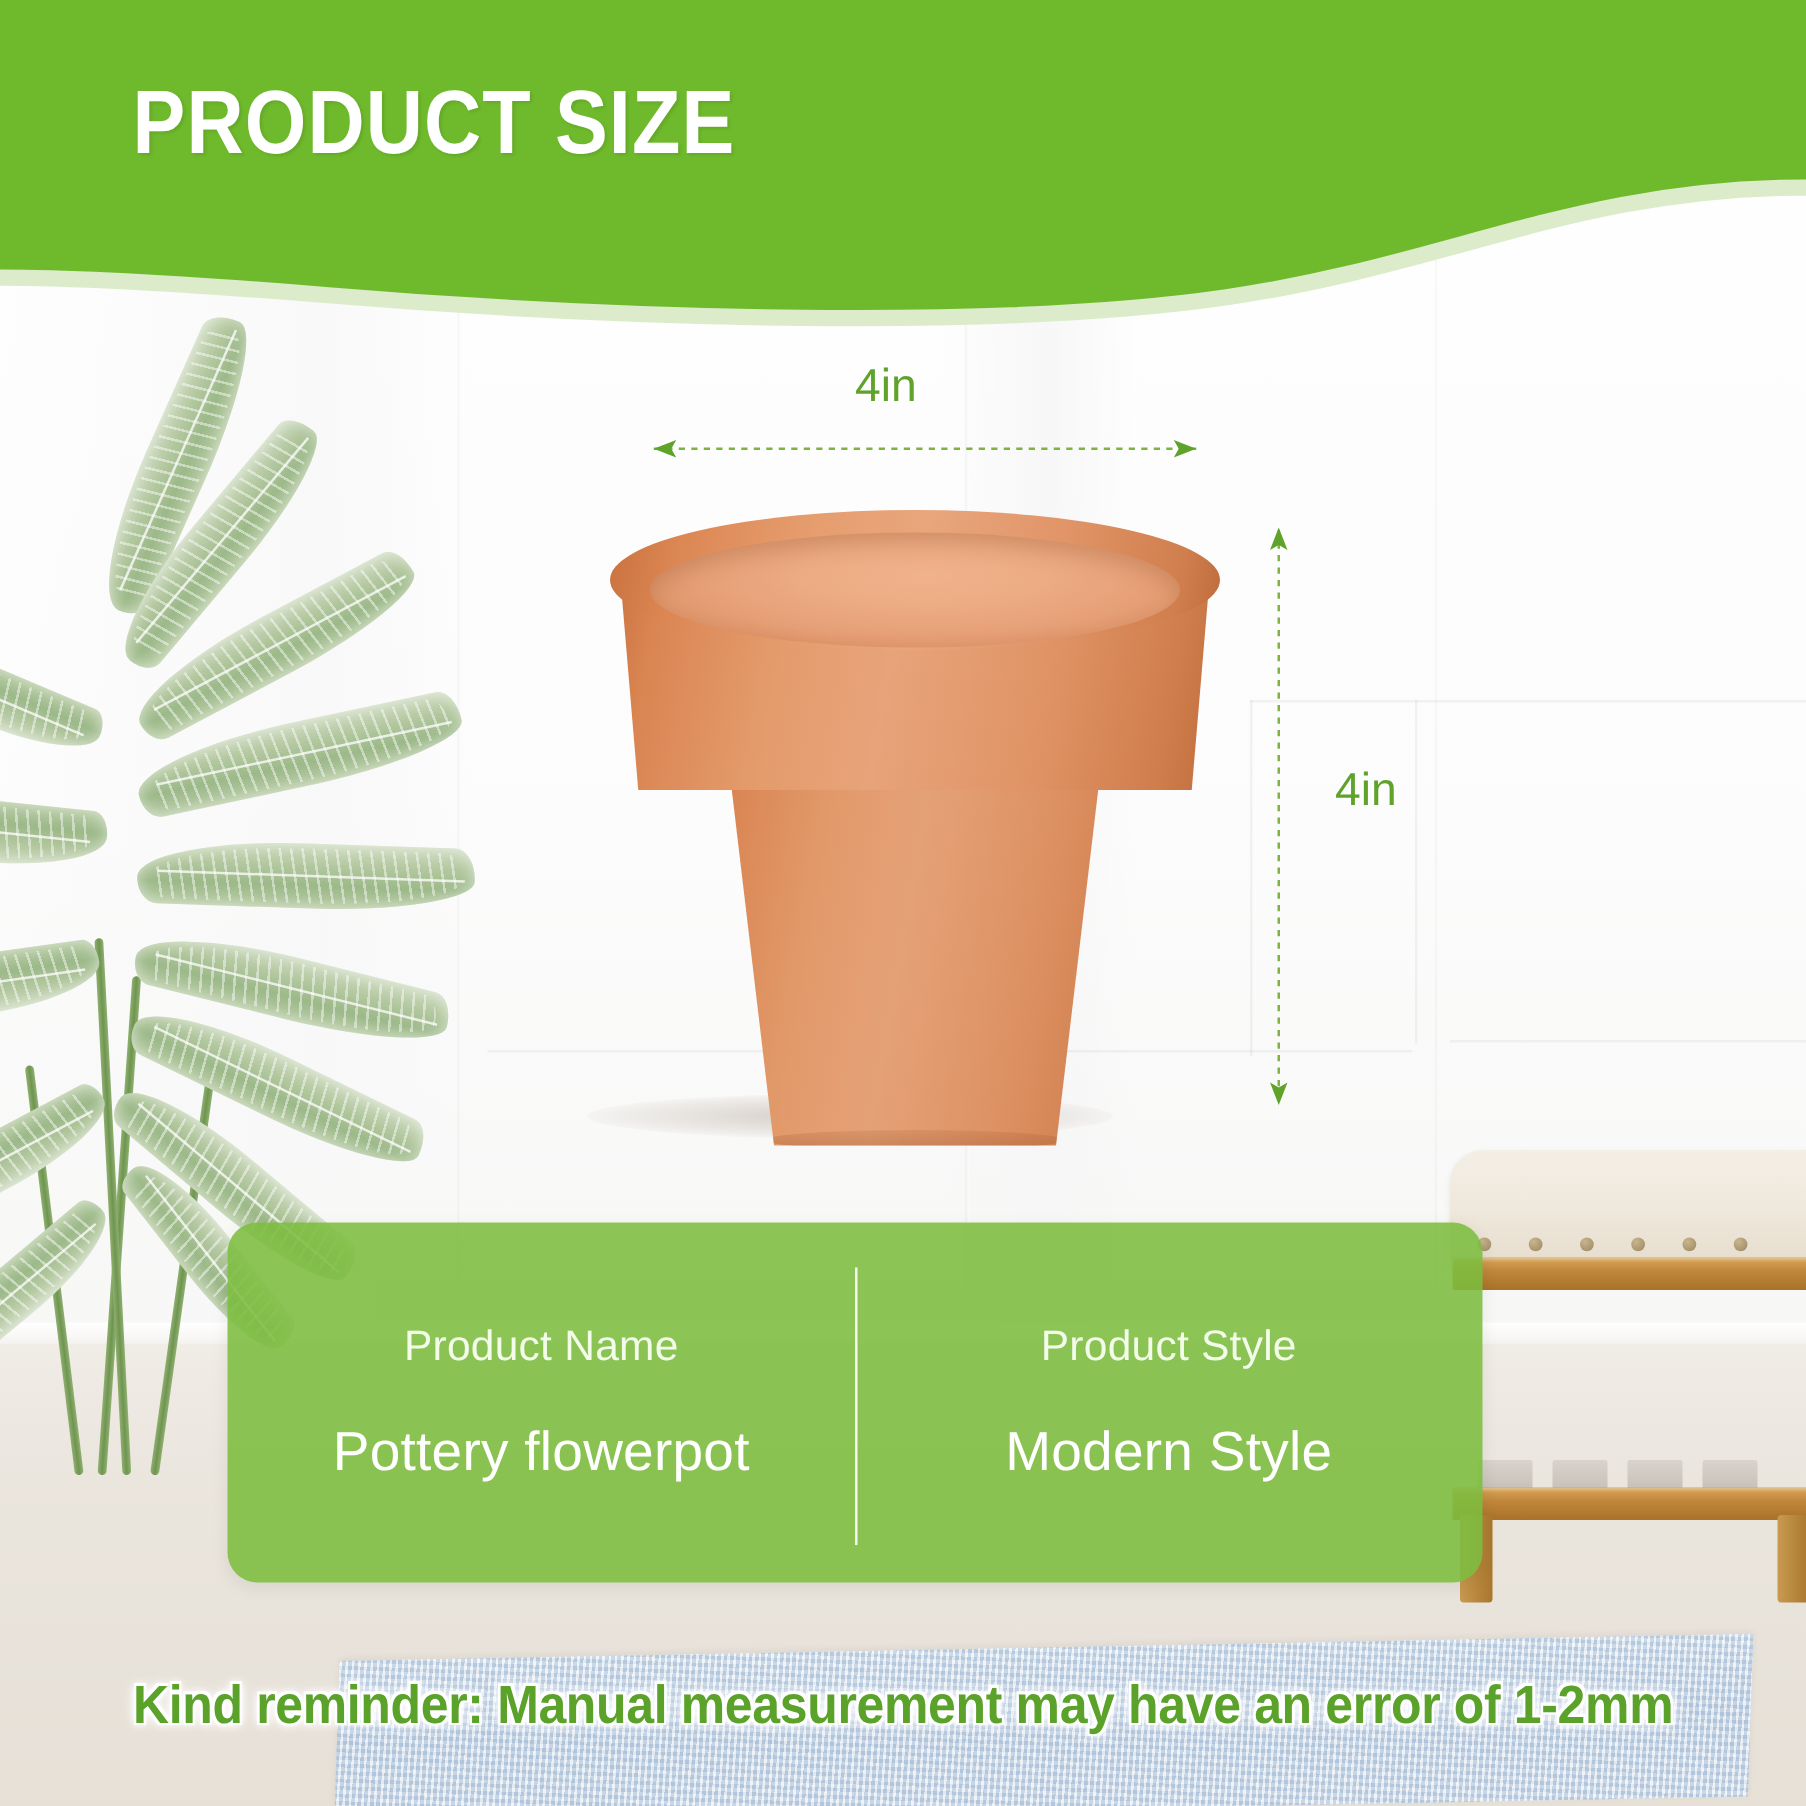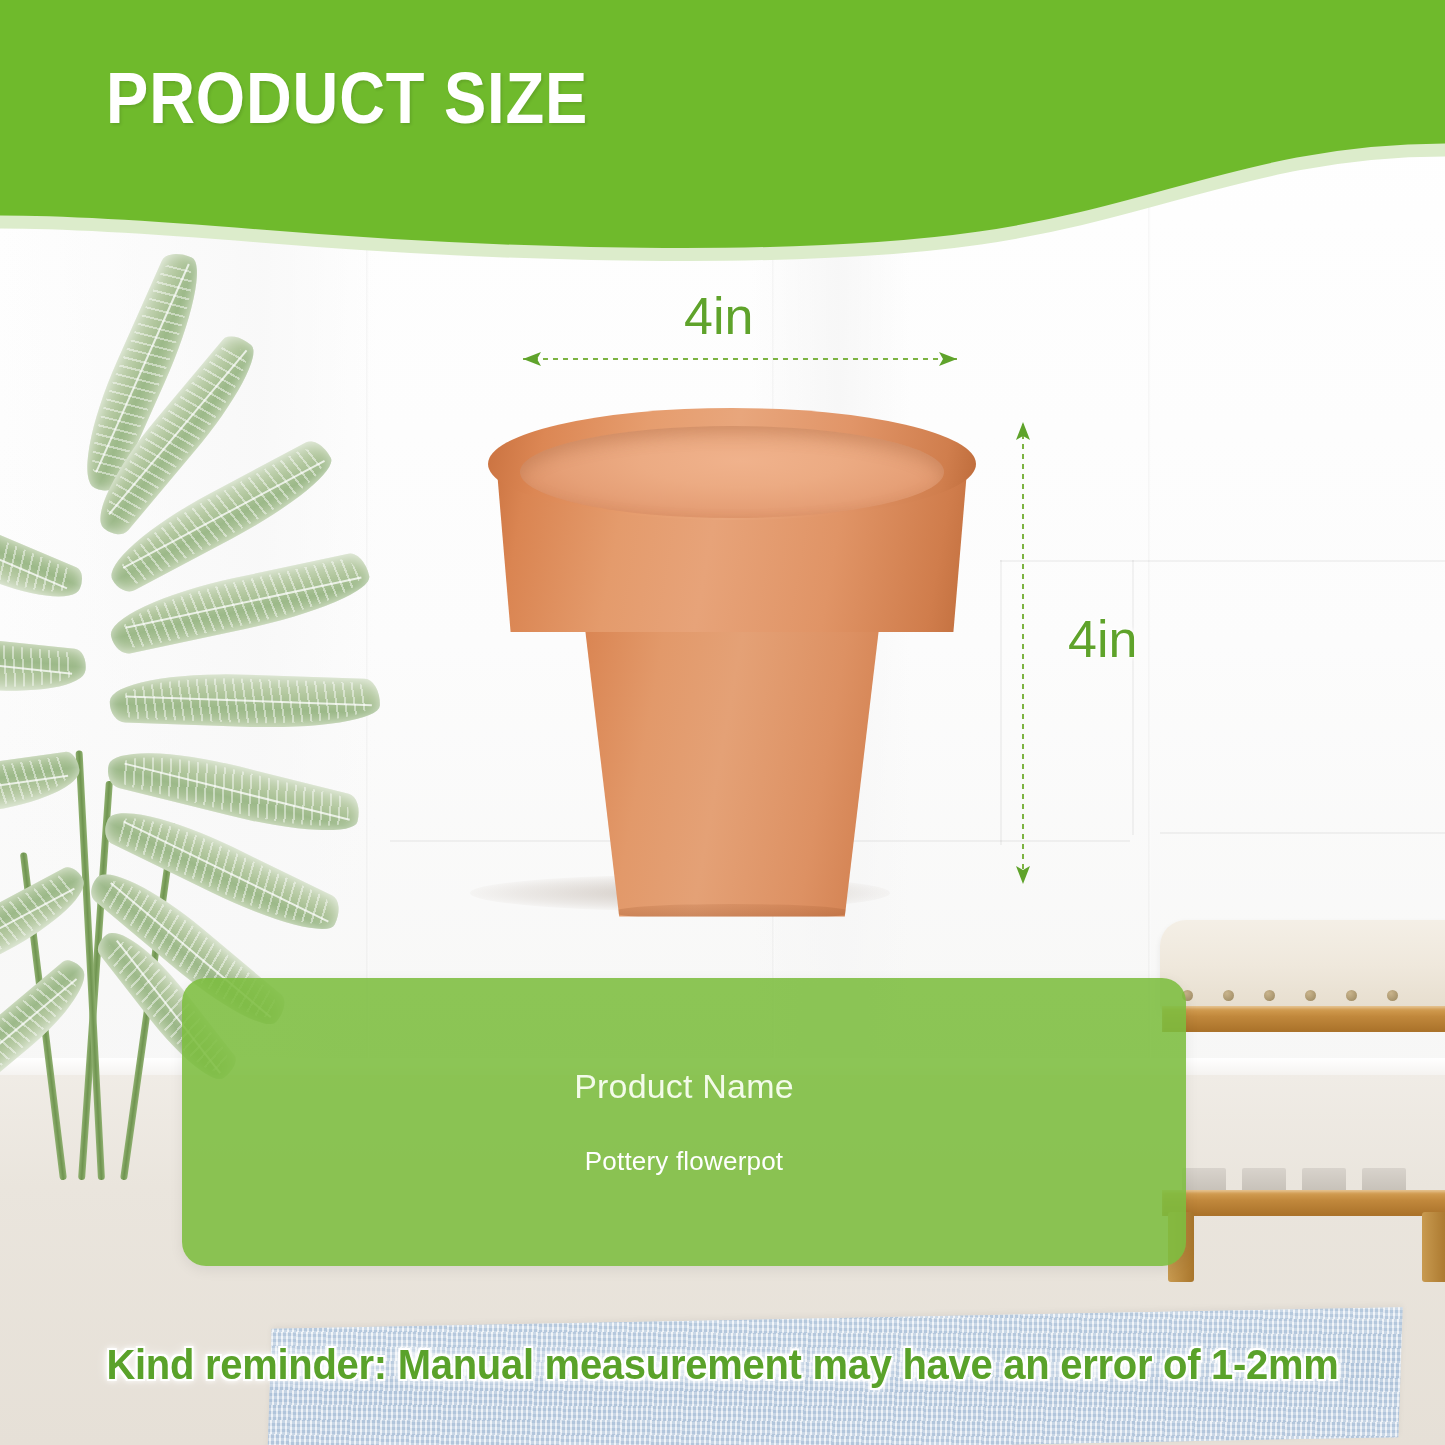--- a/index.html
+++ b/index.html
@@ -251,21 +251,21 @@
     background: radial-gradient(ellipse at 50% 50%, rgba(120,95,75,.30) 0%, rgba(120,95,75,.10) 55%, rgba(120,95,75,0) 78%);
     border-radius: 50%;
   }
 
   
   .dim-h { position: absolute; left: 505px; top: 336px; width: 470px; height: 46px; }
   .dim-v { position: absolute; left: 1000px; top: 408px; width: 46px; height: 490px; }
   .dim-label {
     position: absolute;
     color: #5fa32b;
-    font-size: 52px;
+    font-size: 37px;
     font-weight: 400;
     line-height: 1;
     white-space: nowrap;
     text-shadow:
       0 0 6px #ffffff, 0 0 6px #ffffff, 0 0 10px #ffffff,
       1px 1px 0 #ffffff, -1px -1px 0 #ffffff;
   }
   .dim-label-h { left: 684px; top: 290px; }
   .dim-label-v { left: 1068px; top: 613px; }
 
@@ -298,21 +298,21 @@
   }
   .info-head {
     color: #f3fbe9;
     font-size: 34px;
     font-weight: 300;
     letter-spacing: .2px;
     white-space: nowrap;
   }
   .info-val {
     color: #ffffff;
-    font-size: 26px;
+    font-size: 44px;
     font-weight: 500;
     letter-spacing: .2px;
     white-space: nowrap;
   }
 
   
   .reminder {
     position: absolute;
     left: 0; right: 0; top: 1340px;
     text-align: center;
@@ -432,17 +432,21 @@
                C1160,212 1260,150 1445,150" fill="none" stroke="#dceccb" stroke-width="13"></path>
     </svg>
     <div class="banner-title">PRODUCT SIZE</div>
   </div>
 
   <div class="info-panel">
     <div class="info-col">
       <div class="info-head">Product Name</div>
       <div class="info-val">Pottery flowerpot</div>
     </div>
+    <div class="info-col">
+      <div class="info-head">Product Style</div>
+      <div class="info-val">Modern Style</div>
+    </div>
   </div>
 
   <div class="reminder">Kind reminder: Manual measurement may have an error of 1-2mm</div>
 
 </div>
 
 </body></html>

